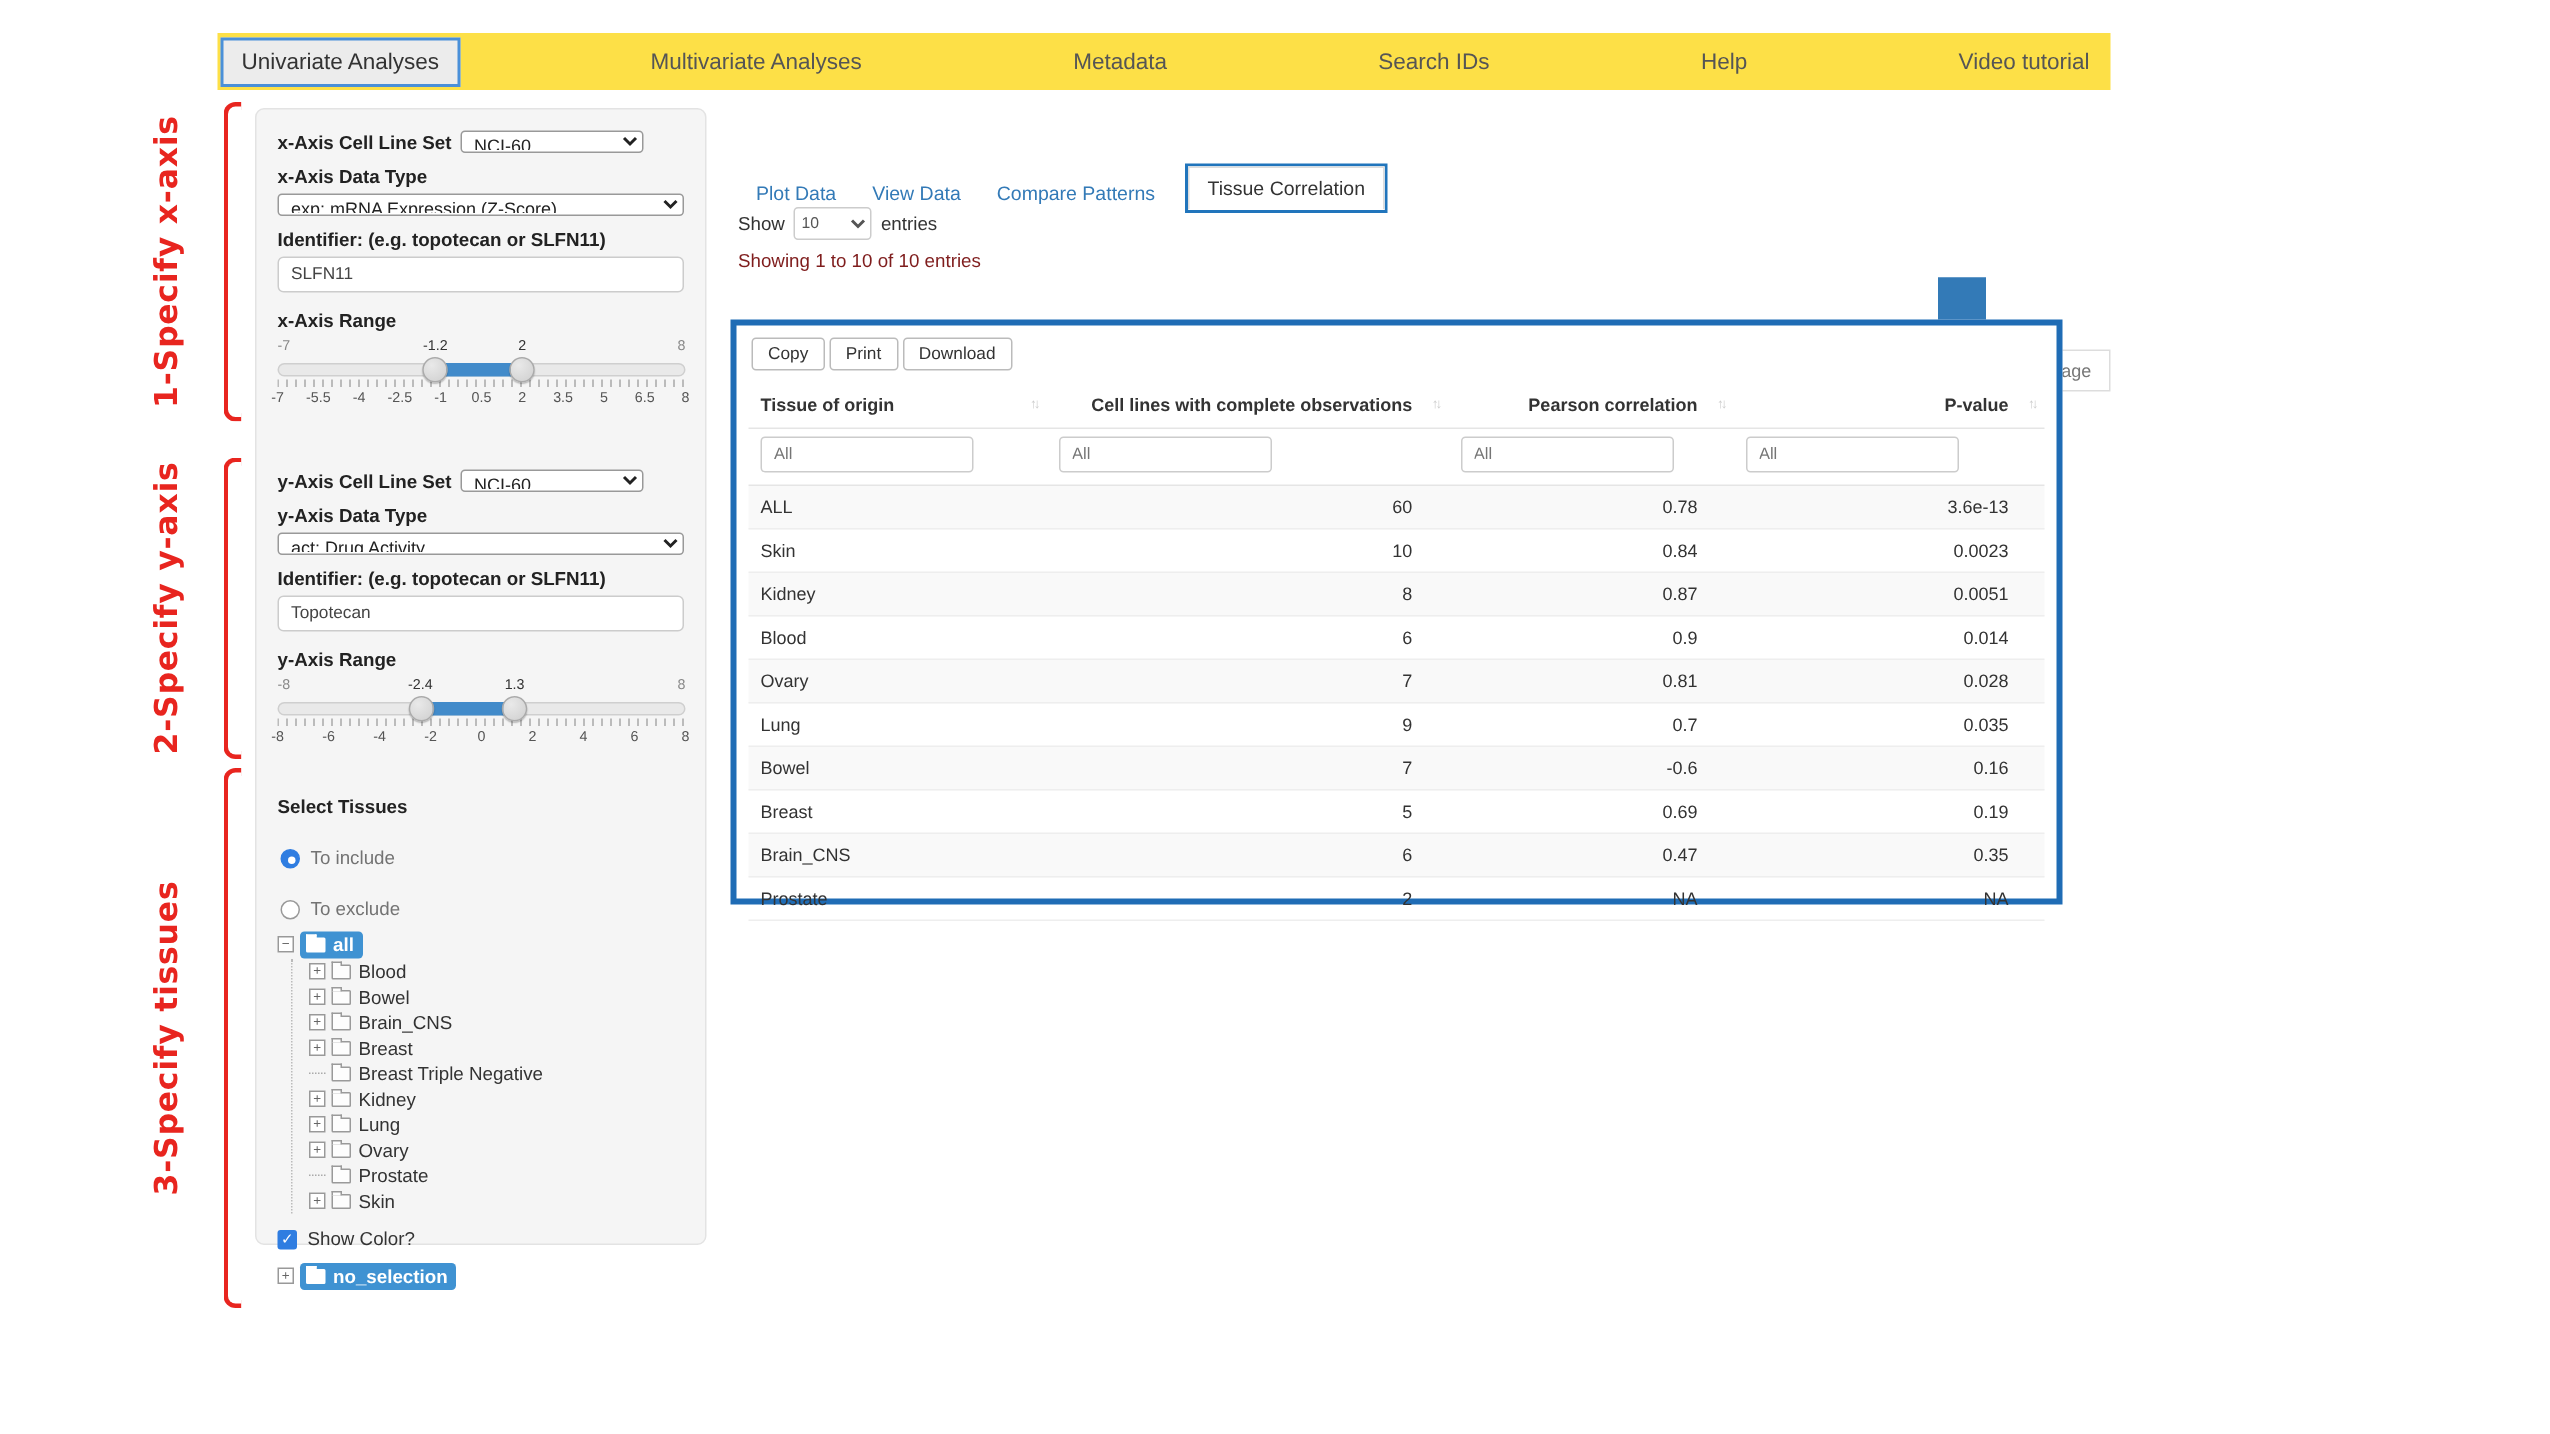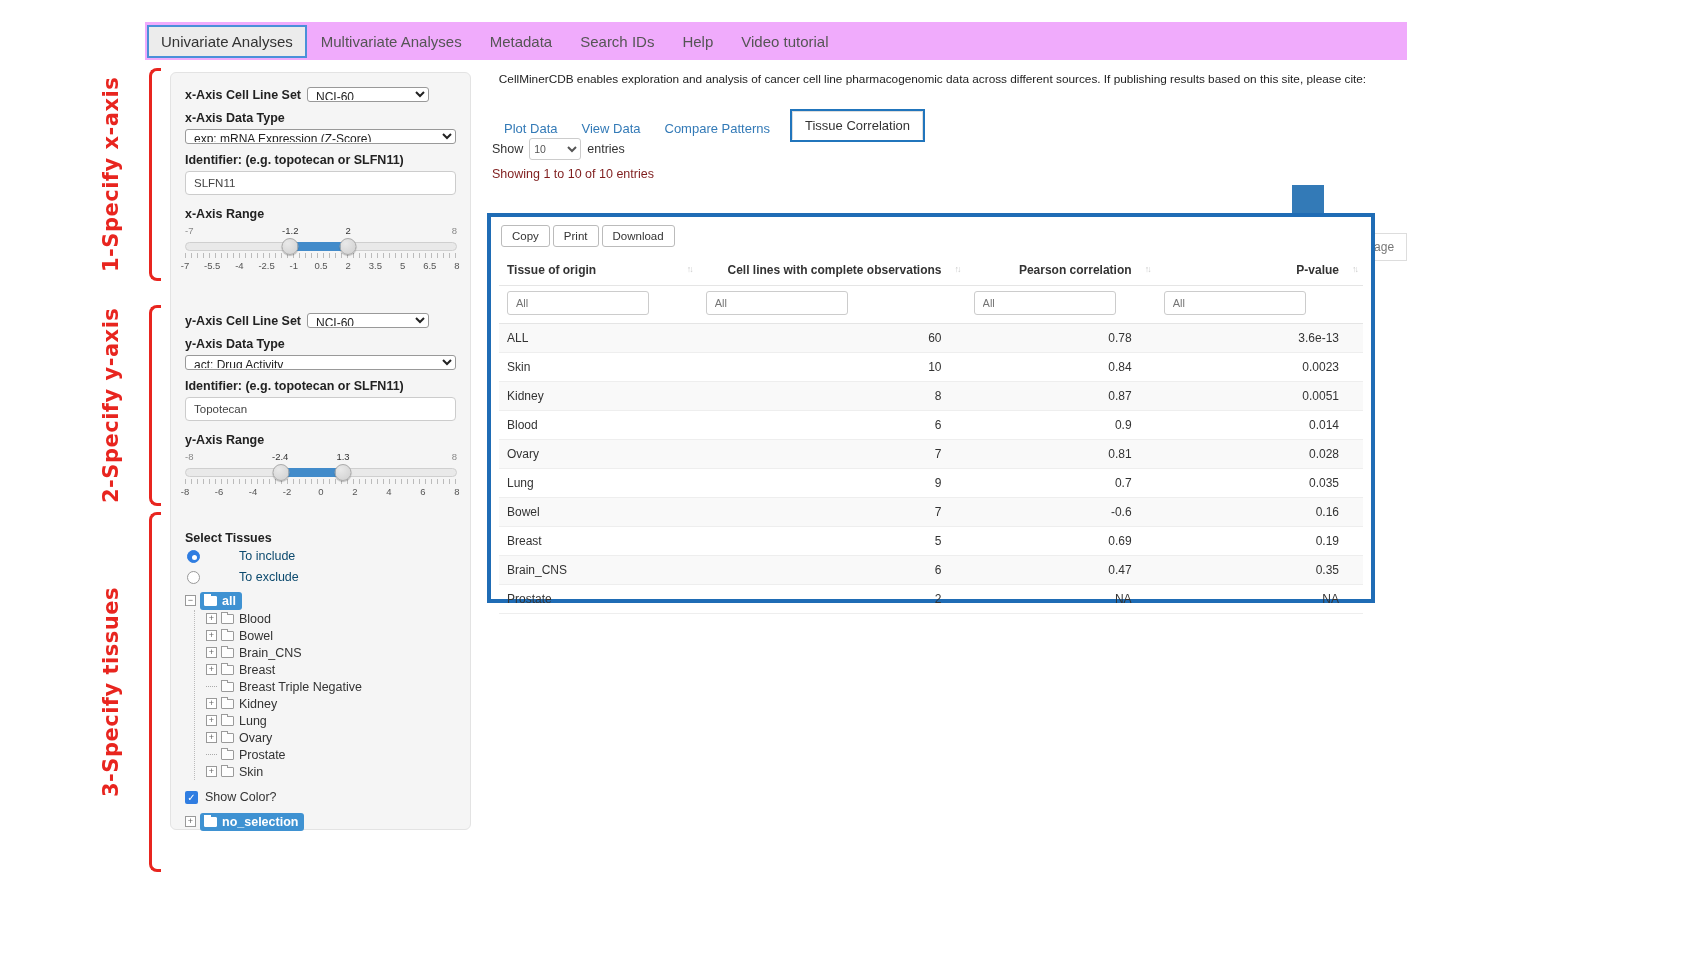--- a/index.html
+++ b/index.html
@@ -1,21 +1,21 @@
 <!DOCTYPE html>
 <html><head>
 <meta charset="utf-8">
 <style>
   * { box-sizing: border-box; margin: 0; padding: 0; }
   html,body { width:1700px; height:956px; background:#fff; overflow:hidden;
     font-family:"Liberation Sans", sans-serif; }
 
   
   .topbar { position:absolute; left:145px; top:22px; width:1262px; height:38px;
-    background:#f0abfc; display:flex; align-items:center; }
+    background:#fde047; display:flex; align-items:center;justify-content:space-between; }
   .nav-item { font-size:15px; color:#555; padding:8px 14px; cursor:pointer; white-space:nowrap; }
   .nav-item.active { background:#ececec; border:2px solid #4a90d9; color:#333;
     padding:6px 12px; margin-left:2px; }
 
   
   .bracket { position:absolute; left:149px; width:12px;
     border:3px solid #e8251f; border-right:none;
     border-top-left-radius:8px; border-bottom-left-radius:8px; }
   .step-label { position:absolute; left:96px; width:30px;
     display:flex; align-items:center; justify-content:center;
@@ -48,21 +48,21 @@
   .sl-bar { position:absolute; top:-1px; height:9px; background:#428bca; }
   .sl-handle { position:absolute; top:-5px; width:17px; height:17px; border-radius:50%;
     background:radial-gradient(circle at 35% 30%, #e9e9e9, #cfcfcf);
     border:1px solid #aaa; transform:translateX(-50%); box-shadow:0 1px 1px rgba(0,0,0,.25); }
   .sl-ticks { height:5px; margin-top:2px;
     background:repeating-linear-gradient(to right,#bbb 0 1px,transparent 1px 6px); }
   .sl-labels { position:relative; height:12px; margin-top:2px; font-size:9.5px; color:#555; }
   .sl-labels span { position:absolute; transform:translateX(-50%); }
 
   
-  .radio-row { display:flex; align-items:center; margin:4px 0 7px 2px; font-size:12.5px; color:#0c4a6e;gap:32px; }
+  .radio-row { display:flex; align-items:center; margin:20px 0 7px 2px; font-size:12.5px; color:#737373; }
   .radio { width:13px; height:13px; border-radius:50%; border:1px solid #999; background:#fff;
     margin-right:7px; position:relative; }
   .radio.sel { background:#2f7de1; border-color:#2f7de1; }
   .radio.sel::after { content:""; position:absolute; left:4px; top:4px; width:5px; height:5px;
     border-radius:50%; background:#fff; }
   .tree { margin-top:6px; font-size:12.5px; }
   .tree-node-line { display:flex; align-items:center; height:19px; }
   .expander { width:11px; height:11px; border:1px solid #999; background:#fff; color:#666;
     font-size:9px; line-height:9px; text-align:center; margin-right:4px; flex:none; }
   .leaf-dash { width:11px; height:1px; border-top:1px dotted #aaa; margin-right:4px; flex:none; }
@@ -302,21 +302,20 @@
       <span class="expander">+</span>
       <span class="node-chip">
         <span class="folder"></span>
         <span>no_selection</span>
       </span>
     </div>
   </div>
 </aside>
 
 <div class="intro">
-  <span>CellMinerCDB enables exploration and analysis of cancer cell line pharmacogenomic data across different sources. If publishing results based on this site, please cite:</span>
 </div>
 
 <div class="tabs">
     <div class="tab">Plot Data</div>
     <div class="tab">View Data</div>
     <div class="tab">Compare Patterns</div>
     <div class="tab-active-wrap">
       <div class="tab active">Tissue Correlation</div>
     </div>
   </div>

